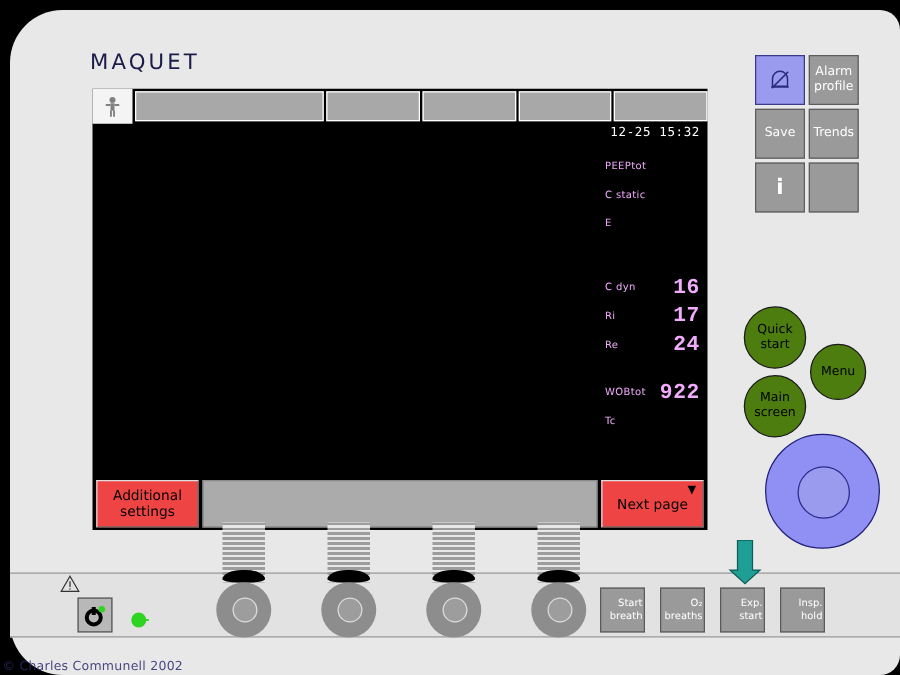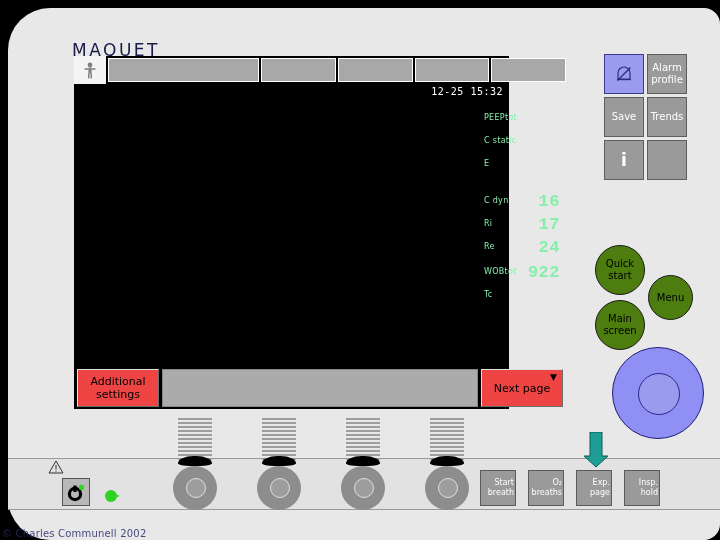--- a/index.html
+++ b/index.html
@@ -41,22 +41,22 @@
     letter-spacing: 2.5px;
     color: #1b1b4a;
     font-family: "DejaVu Sans", "Liberation Sans", sans-serif;
     font-weight: 400;
   }
 
   
   .screen {
     position: absolute;
     left: 74px;
-    top: 56px;
-    width: 435px;
+    top: 71px;
+    width: 492px;
     height: 353px;
     background: #000000;
   }
 
   
   .toolbar {
     position: absolute;
     left: 0px;
     top: 0px;
     width: 492px;
@@ -92,30 +92,30 @@
     font-family: "DejaVu Sans Mono", "Liberation Mono", monospace;
     letter-spacing: 0.5px;
   }
 
   
   .measures {
     position: absolute;
     left: 410px;
     top: 50px;
     width: 82px;
-    color: #86efac;
+    color: #f0abfc;
   }
   .m-row {
     position: relative;
     height: 23px;
     display: flex;
     align-items: center;
   }
-  .m-row.gap-lg { margin-top: 14px; }
-  .m-row.gap-md { margin-top: 2px; }
+  .m-row.gap-lg { margin-top: 28px; }
+  .m-row.gap-md { margin-top: 15px; }
   .m-label {
     font-size: 8px;
     letter-spacing: 0.3px;
     white-space: nowrap;
   }
   .m-value {
     position: absolute;
     right: 6px;
     bottom: 1px;
     font-size: 17px;
@@ -167,21 +167,21 @@
     right: 5px;
     top: 3px;
     font-size: 9px;
     line-height: 9px;
   }
 
   
   .keypad {
     position: absolute;
     left: 604px;
-    top: 54px;
+    top: 44px;
     width: 84px;
   }
   .kp-row { display: flex; gap: 3px; margin-bottom: 3px; }
   .kp-key {
     width: 40px;
     height: 40px;
     background: #9a9a9a;
     border: 1px solid #5d5d5d;
     display: flex;
     align-items: center;
@@ -528,19 +528,19 @@
     </div>
   </div>
 
   <svg class="teal-arrow" viewBox="0 0 28 36" aria-hidden="true">
     <path d="M8 0 L20 0 L20 24 L26 24 L14 35 L2 24 L8 24 Z" fill="#1f9e96" stroke="#0d5d58" stroke-width="1"></path>
   </svg>
 
   <div class="bottom-keys">
     <div class="bk">Start breath</div>
     <div class="bk">O₂ breaths</div>
-    <div class="bk">Exp. page</div>
+    <div class="bk">Exp. start</div>
     <div class="bk">Insp. hold</div>
   </div>
 
   <div class="copyright">© Charles Communell 2002</div>
 
 </div>
 
 </body></html>

